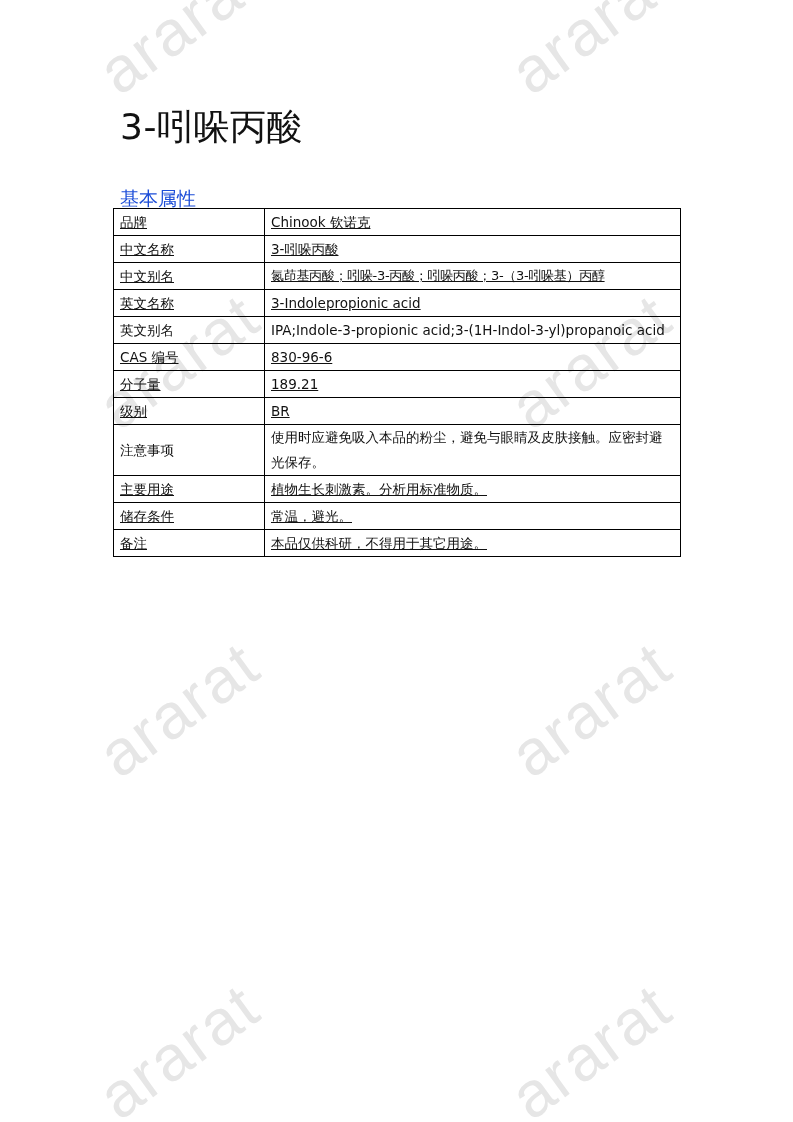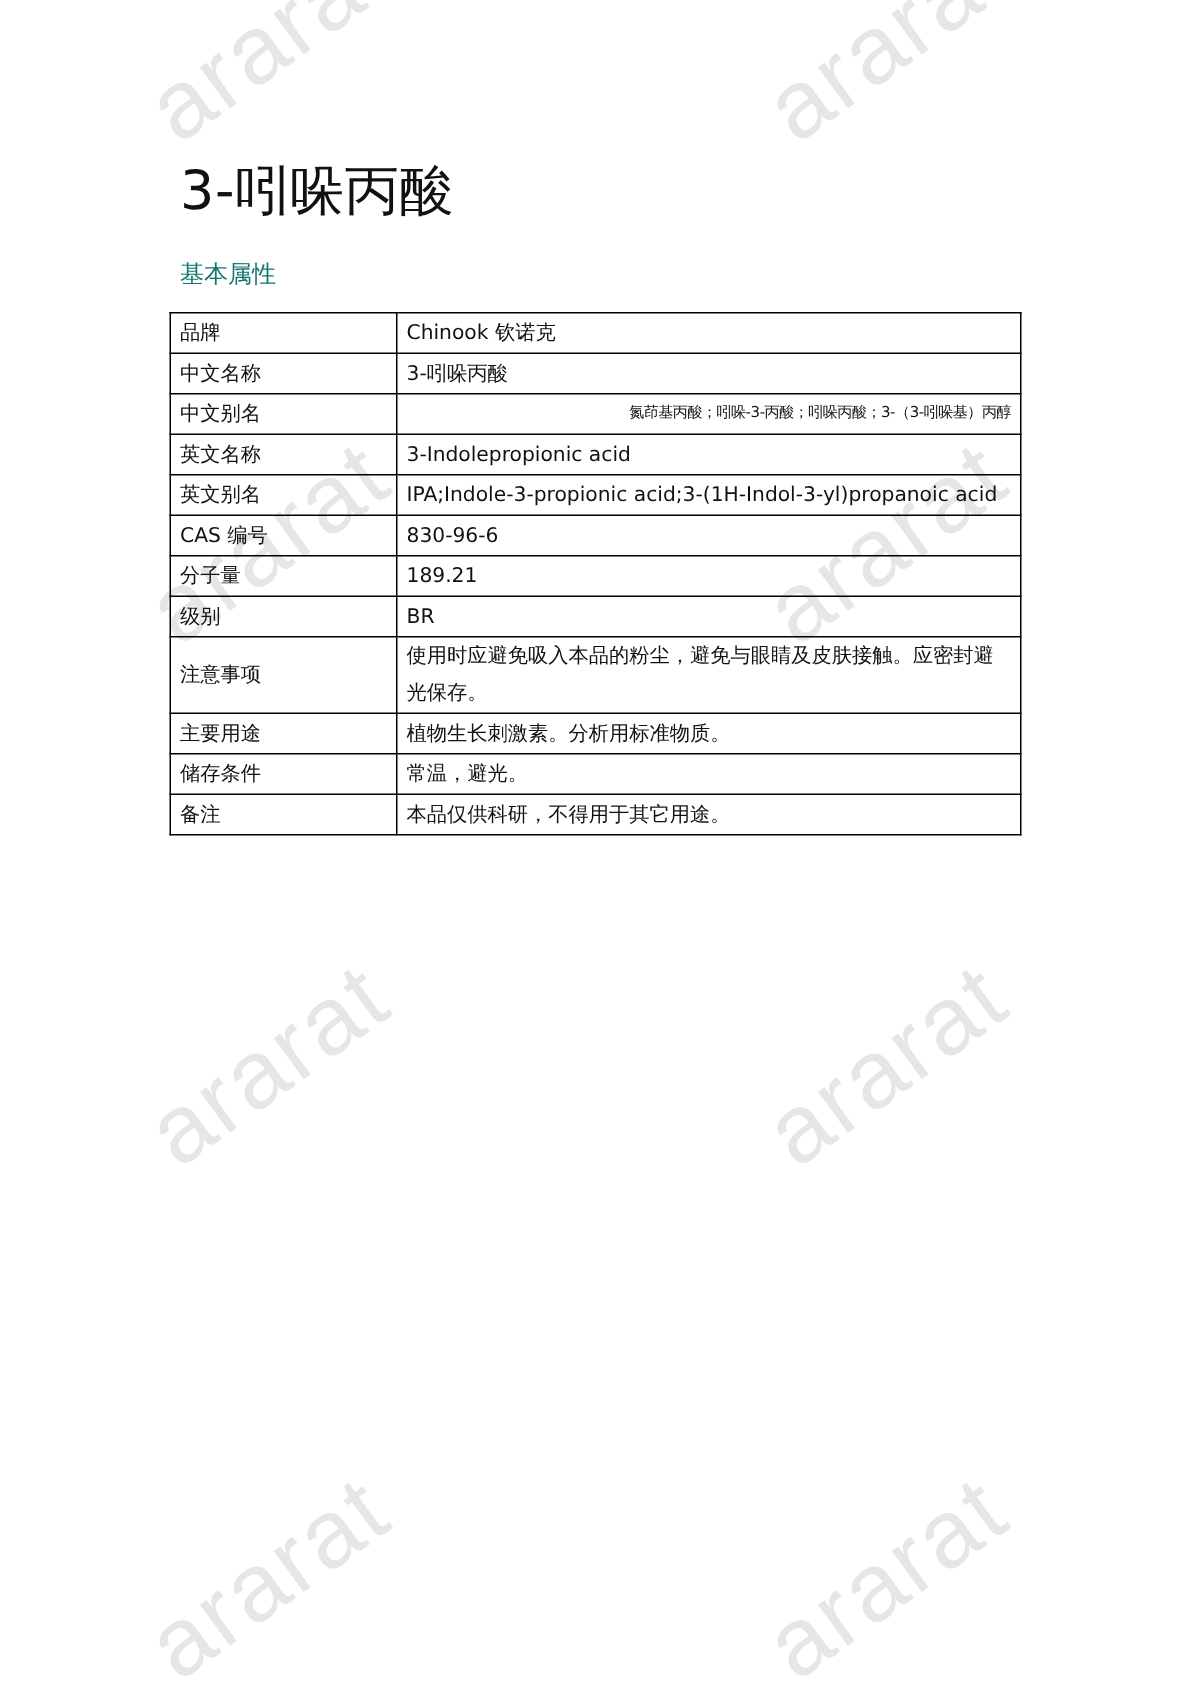--- a/index.html
+++ b/index.html
@@ -10,31 +10,31 @@
     .watermark {
       position: absolute; font-family: "Liberation Sans", "DejaVu Sans", sans-serif;
       font-size: 64px; color: #e6e6e6; transform: rotate(-36deg); transform-origin: left bottom;
       letter-spacing: 2px; white-space: nowrap; z-index: 0; user-select: none;
     }
     .title {
       position: absolute; left: 120px; top: 103px; font-size: 36px; font-weight: normal;
       margin: 0; z-index: 1; color: #111; letter-spacing: 0.5px;
     }
     .section-label {
-      position: absolute; left: 120px; top: 173px; font-size: 16px; z-index: 1; color: #0f766e;
+      position: absolute; left: 120px; top: 186px; font-size: 19px; z-index: 1; color: #1d4ed8;
     }
     table.props {
       position: absolute; left: 113px; top: 208px; width: 568px; border-collapse: collapse; z-index: 1;
       font-size: 13.5px; background: transparent;
     }
     table.props td {
       border: 1px solid #000; padding: 0 6px; vertical-align: middle; line-height: 26px; color: #111;
     }
     table.props td.k { width: 138px; }
-    table.props tr.single td { height: 26px; }
+    table.props tr.single td { height: 26px; text-decoration: underline; }
     table.props td.v.multi { line-height: 25px; padding-top: 0; padding-bottom: 0; }
     sub { font-size: 9px; vertical-align: -2px; }
   </style>
 </head>
 <body>
 
 <div class="watermark" style="left:128px; top:35px;">ararat</div>
 <div class="watermark" style="left:540px; top:35px;">ararat</div>
 <div class="watermark" style="left:128px; top:370px;">ararat</div>
 <div class="watermark" style="left:540px; top:370px;">ararat</div>
@@ -51,21 +51,21 @@
     <tr class="single">
       <td class="k">品牌</td>
       <td class="v">Chinook  钦诺克</td>
     </tr>
     <tr class="single">
       <td class="k">中文名称</td>
       <td class="v">3-吲哚丙酸</td>
     </tr>
     <tr class="single">
       <td class="k">中文别名</td>
-      <td class="v" style="white-space:nowrap; font-size:10px; letter-spacing:-0.3px;text-align:right;">氮茚基丙酸；吲哚-3-丙酸；吲哚丙酸；3-（3-吲哚基）丙醇</td>
+      <td class="v" style="white-space:nowrap; font-size:13px; letter-spacing:-0.3px;">氮茚基丙酸；吲哚-3-丙酸；吲哚丙酸；3-（3-吲哚基）丙醇</td>
     </tr>
     <tr class="single">
       <td class="k">英文名称</td>
       <td class="v">3-Indolepropionic acid</td>
     </tr>
     <tr>
       <td class="k">英文别名</td>
       <td class="v multi">IPA;Indole-3-propionic acid;3-(1H-Indol-3-yl)propanoic acid</td>
     </tr>
     <tr class="single">

